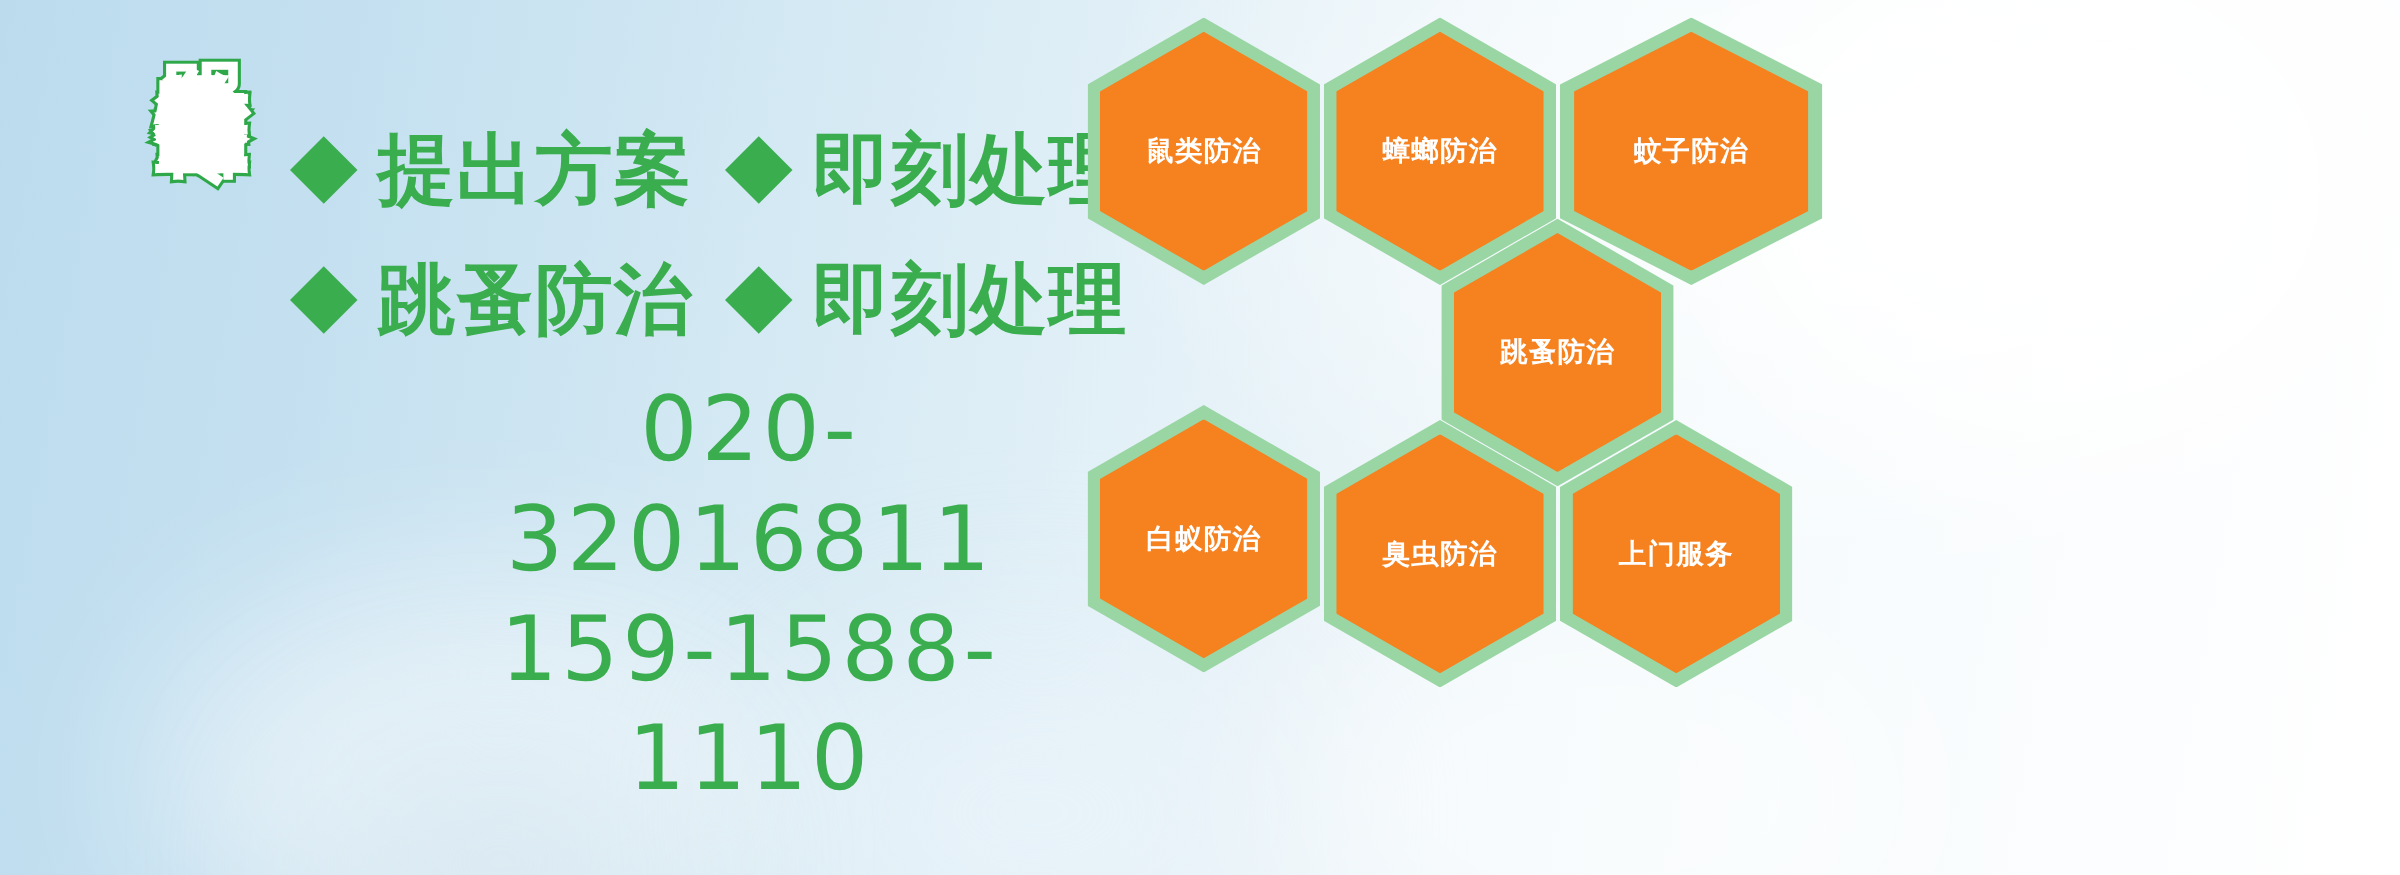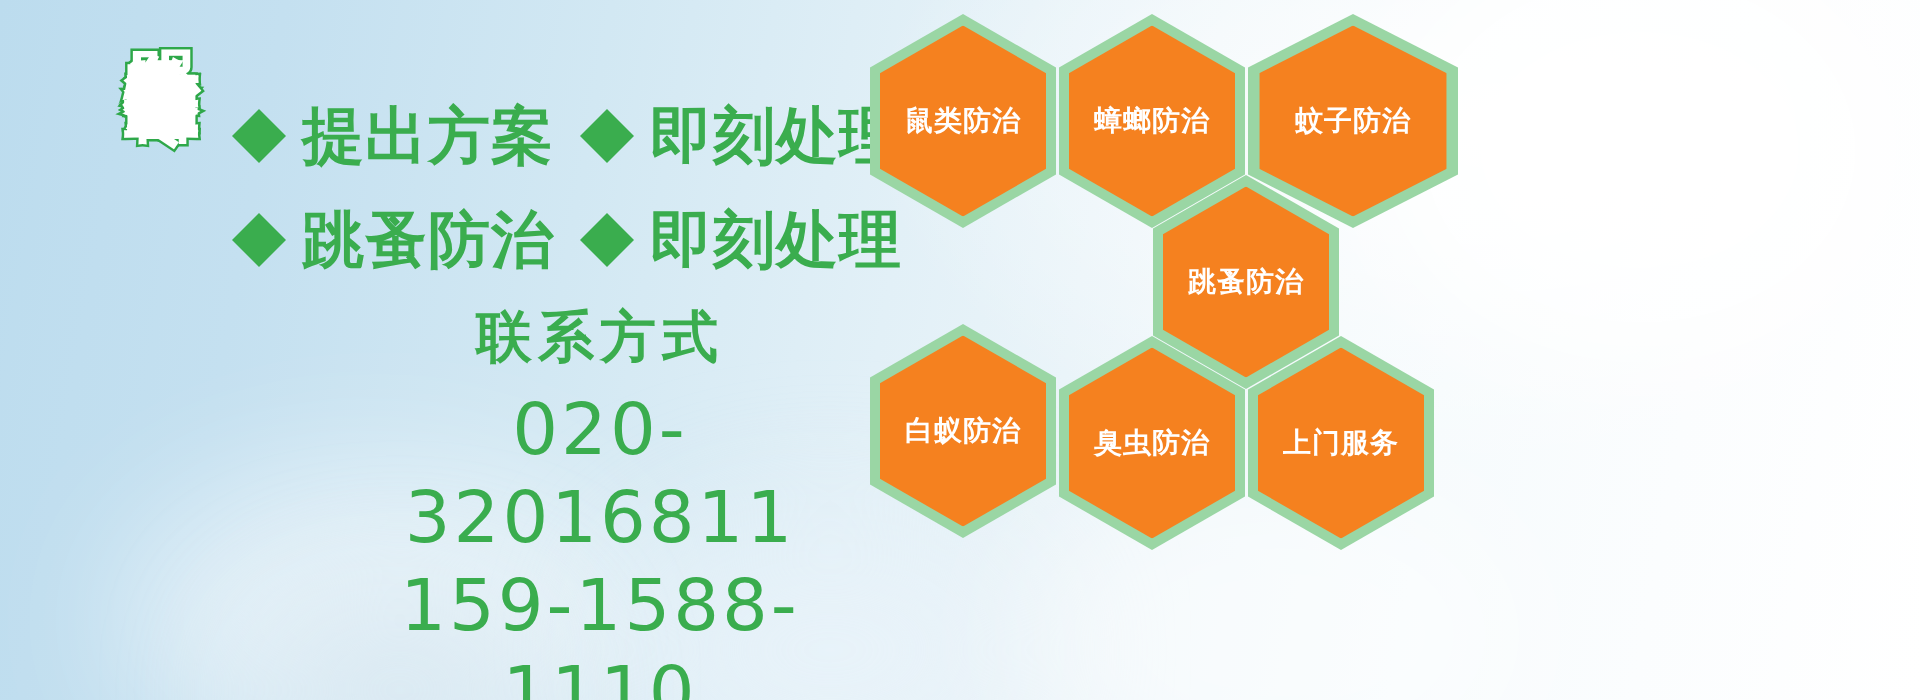--- a/index.html
+++ b/index.html
@@ -153,21 +153,21 @@
   }
   .hex-label {
     position: absolute;
     left: 0; top: 0;
     width: 100%;
     height: 100%;
     display: flex;
     align-items: center;
     justify-content: center;
     color: #ffffff;
-    font-size: 28px;
+    font-size: 22px;
     font-weight: bold;
     letter-spacing: 1px;
     white-space: nowrap;
     z-index: 2;
   }
 </style>
 </head>
 <body>
 
 <div id="banner">
@@ -200,21 +200,20 @@
       </div>
       <div class="feature-item">
         <span class="diamond-icon"></span>
         <span class="feature-label">即刻处理</span>
       </div>
     </div>
 
   </div>
 
   <div id="contact">
-    <div id="contact-heading">联系方式</div>
     <div class="contact-phone">020-32016811</div>
     <div class="contact-phone">159-1588-1110</div>
   </div>
 
   <div id="hex-grid">
 
     <div class="hex-cell" style="left:14px;  top:14px;">
       <div class="hex-outer"></div>
       <div class="hex-inner"></div>
       <div class="hex-label">鼠类防治</div>

